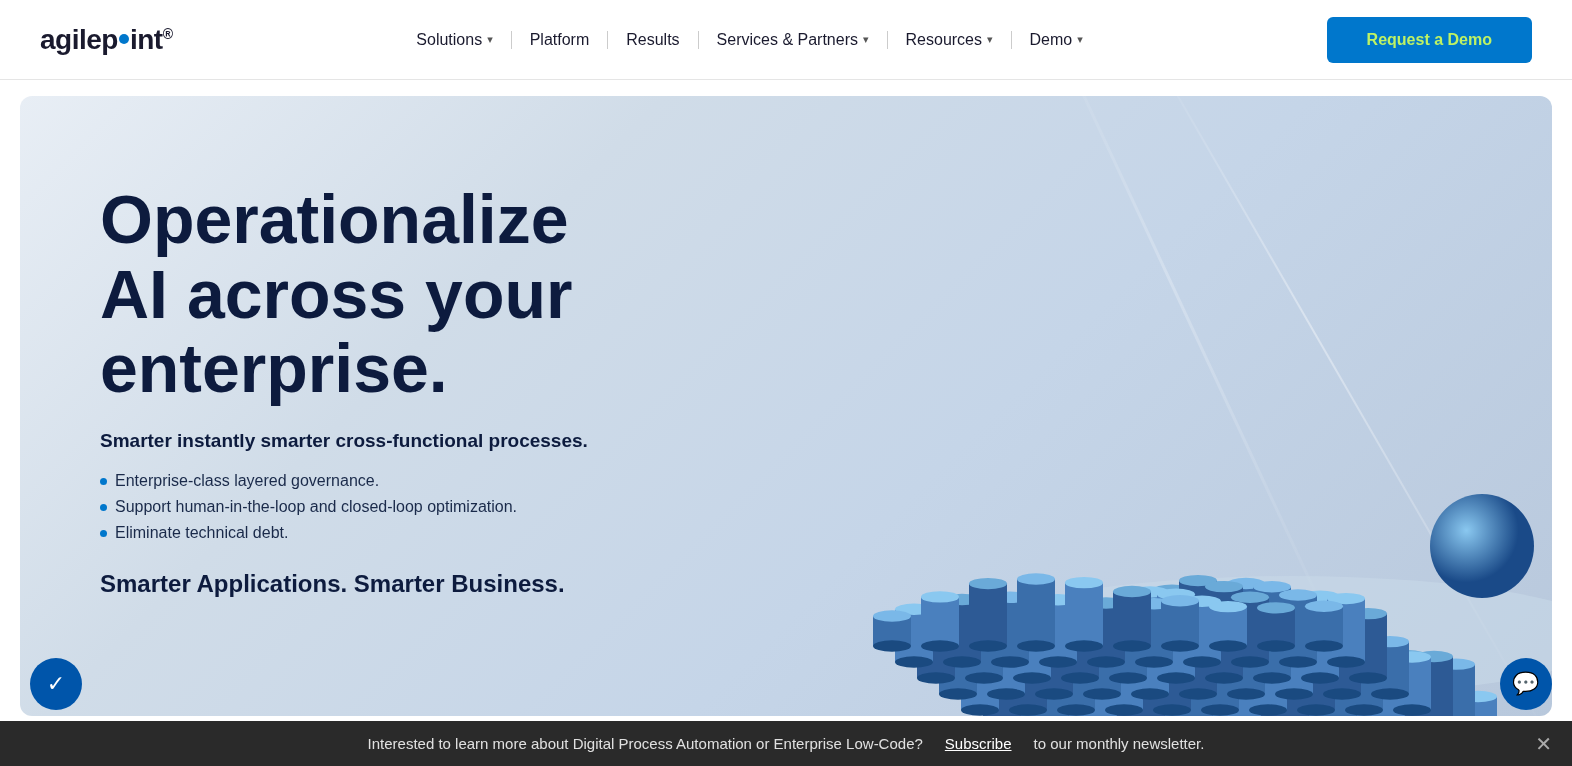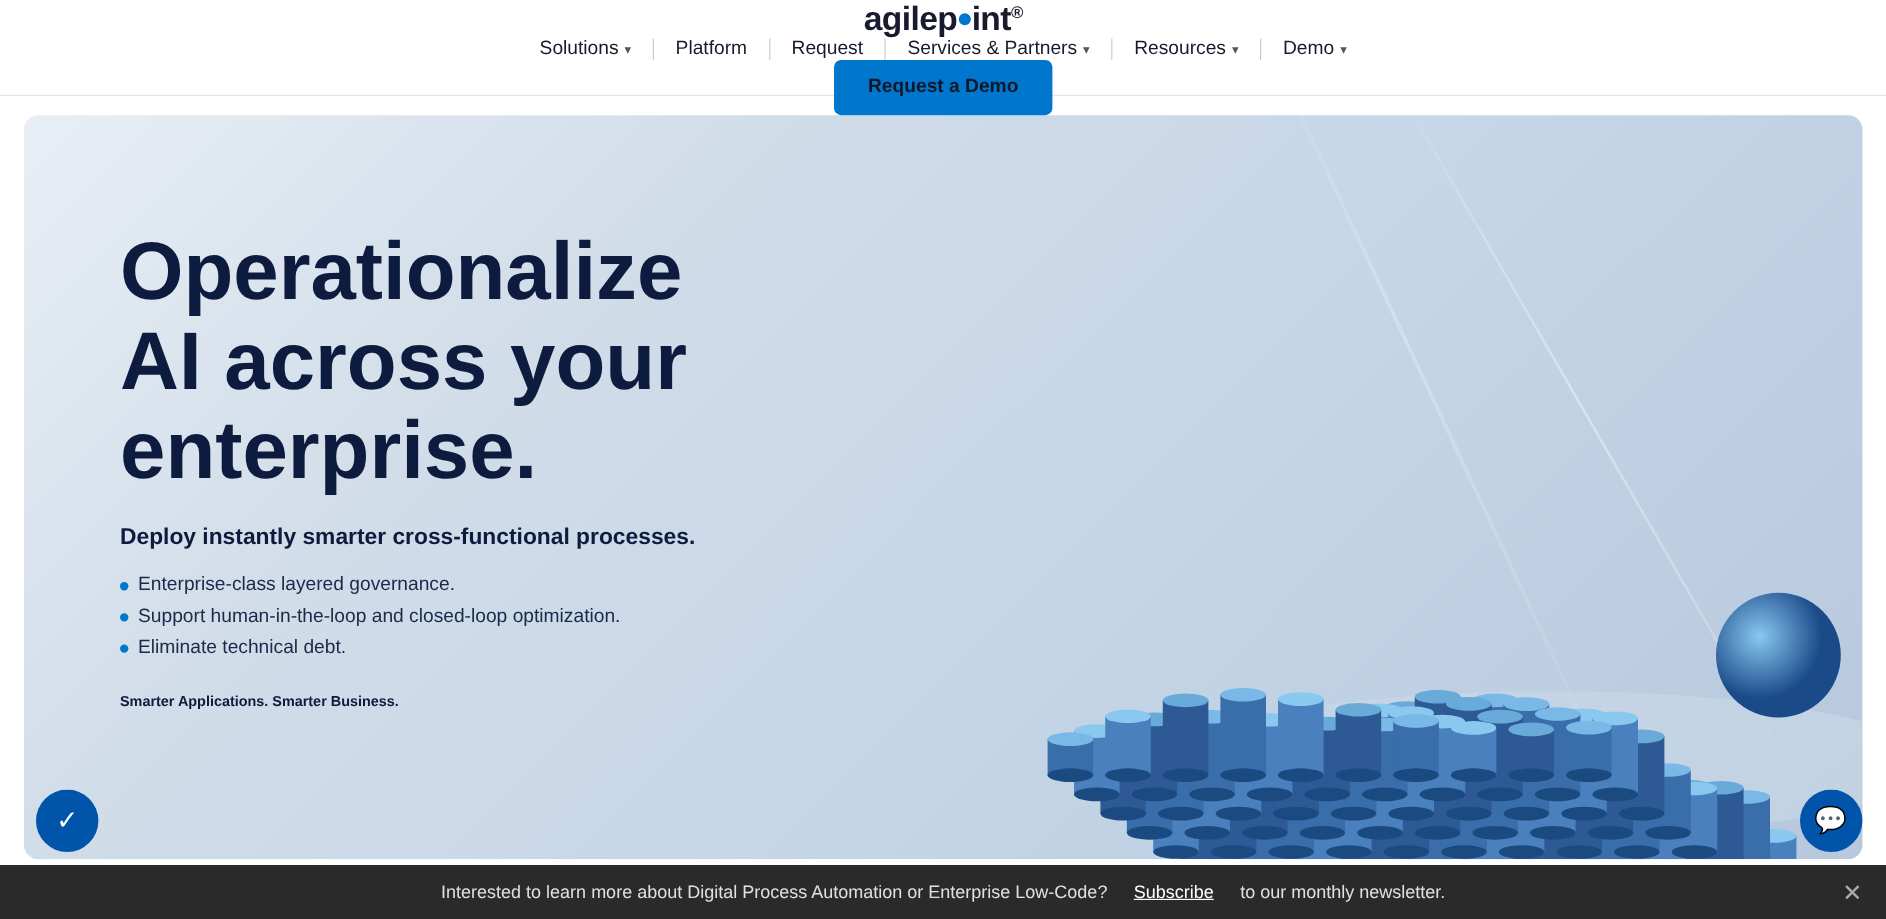--- a/index.html
+++ b/index.html
@@ -9,21 +9,20 @@
     .header {
       display: flex;
       align-items: center;
       justify-content: space-between;
       padding: 0 40px;
       height: 80px;
       background: #fff;
       border-bottom: 1px solid #e5e5e5;
       position: relative;
       z-index: 10;
-      flex-direction: column;
     }
     .logo-area {
       display: flex;
       align-items: center;
     }
     .logo-text {
       font-size: 28px;
       font-weight: 700;
       color: #1a1a2e;
       letter-spacing: -0.5px;
@@ -61,23 +60,23 @@
     }
     .nav-item:first-child {
       border-left: none;
     }
     .nav-chevron {
       font-size: 11px;
       color: #555;
     }
     .request-demo-btn {
       background: #0077cc;
-      color: #0f172a;
+      color: #bef264;
       border: none;
-      padding: 14px 28px;
+      padding: 14px 40px;
       border-radius: 6px;
       font-size: 16px;
       font-weight: 600;
       cursor: pointer;
       white-space: nowrap;
     }
 
     
     .hero {
       position: relative;
@@ -123,21 +122,21 @@
       gap: 8px;
     }
     .bullet-dot {
       width: 7px;
       height: 7px;
       background: #0077cc;
       border-radius: 50%;
       flex-shrink: 0;
     }
     .hero-tagline {
-      font-size: 12px;
+      font-size: 24px;
       font-weight: 700;
       color: #0d1b3e;
       margin-bottom: 32px;
     }
     .explore-btn {
       background: #0077cc;
       color: #fff;
       border: none;
       padding: 16px 32px;
       border-radius: 6px;
@@ -265,21 +264,21 @@
 
   <nav class="nav">
     <div class="nav-item">
       <span>Solutions</span>
       <span class="nav-chevron">▾</span>
     </div>
     <div class="nav-item">
       <span>Platform</span>
     </div>
     <div class="nav-item">
-      <span>Request</span>
+      <span>Results</span>
     </div>
     <div class="nav-item">
       <span>Services &amp; Partners</span>
       <span class="nav-chevron">▾</span>
     </div>
     <div class="nav-item">
       <span>Resources</span>
       <span class="nav-chevron">▾</span>
     </div>
     <div class="nav-item">
@@ -290,21 +289,21 @@
 
   <button class="request-demo-btn">Request a Demo</button>
 </header>
 
 <section class="hero">
   <div class="light-ray"></div>
   <div class="light-ray-2"></div>
 
   <div class="hero-content">
     <h1 class="hero-title">Operationalize AI across your enterprise.</h1>
-    <p class="hero-subtitle">Deploy instantly smarter cross-functional processes.</p>
+    <p class="hero-subtitle">Smarter instantly smarter cross-functional processes.</p>
     <ul class="hero-bullets">
       <li>
         <span class="bullet-dot"></span>
         <span>Enterprise-class layered governance.</span>
       </li>
       <li>
         <span class="bullet-dot"></span>
         <span>Support human-in-the-loop and closed-loop optimization.</span>
       </li>
       <li>

